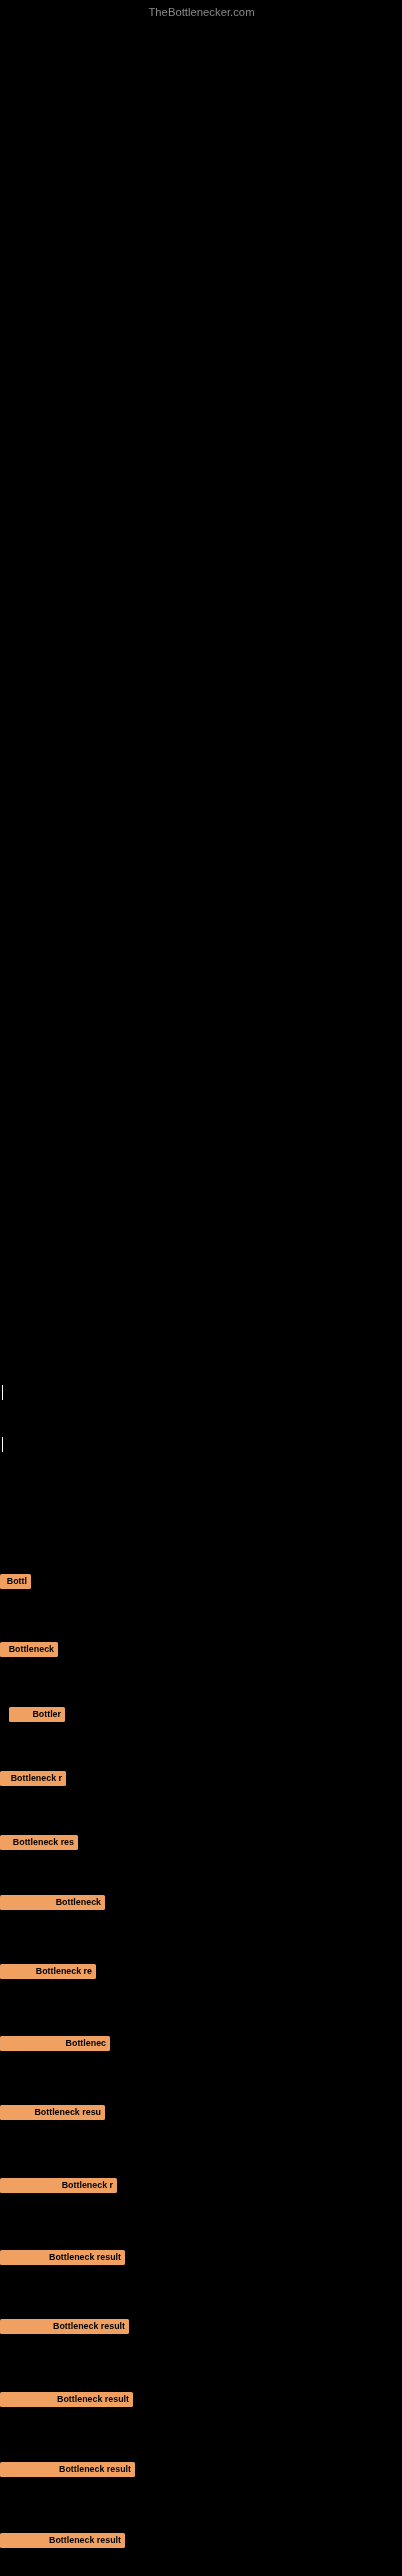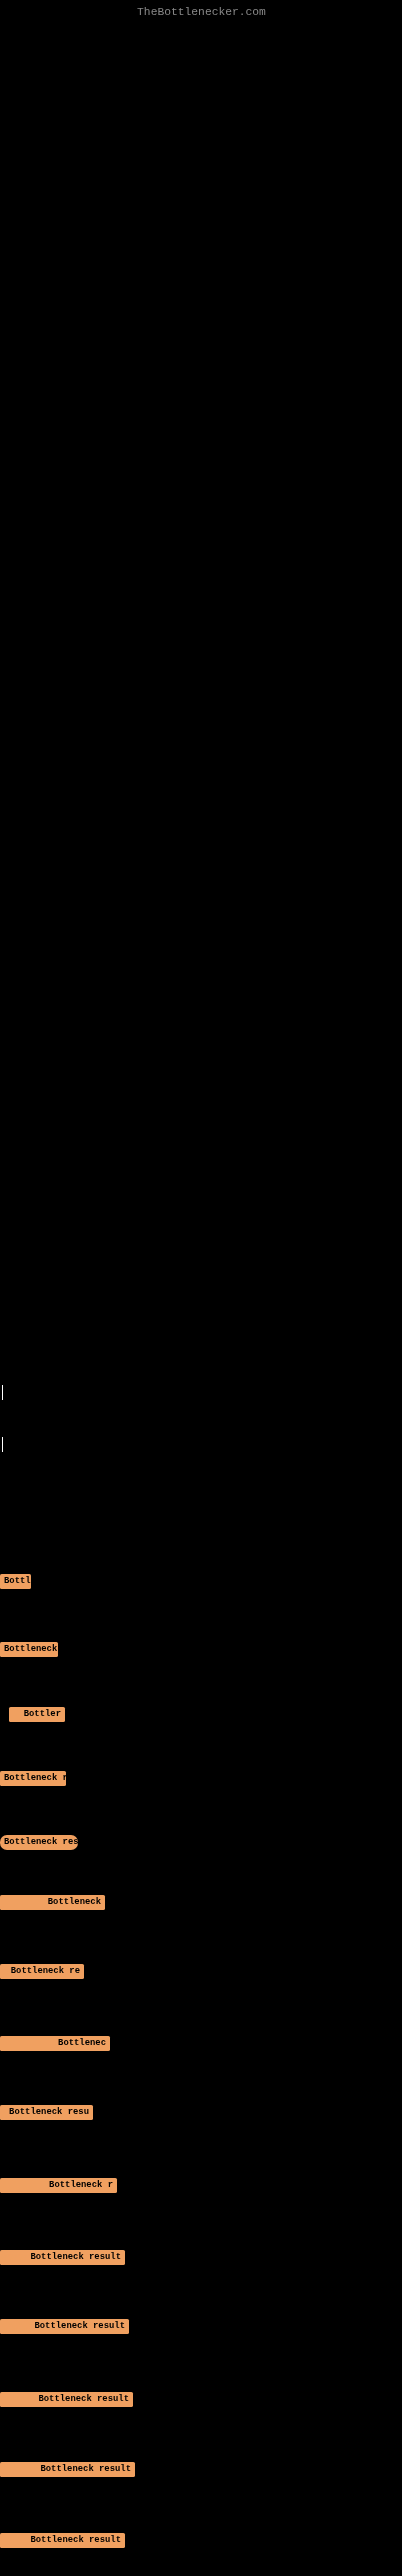--- a/index.html
+++ b/index.html
@@ -1,19 +1,18 @@
 <!DOCTYPE html>
 <html style="font-size:13px"><head>
   <meta charset="utf-8">
   <style>
     * {
       margin: 0;
       padding: 0;
       box-sizing: border-box;
-      font-family: Liberation Mono, monospace;
     }
 
     body {
       width: 403px;
       min-height: 2576px;
       background-color: #000000;
       font-family: Arial, sans-serif;
       position: relative;
     }
 
@@ -67,29 +66,29 @@
   <div class="cursor-line" style="top: 1437px;"></div>
 
   <div class="bottleneck-label" style="top: 1574px; left: 0px; width: 31px;">Bottl</div>
 
   <div class="bottleneck-label" style="top: 1642px; left: 0px; width: 58px;">Bottleneck</div>
 
   <div class="bottleneck-label" style="top: 1707px; left: 9px; width: 56px;">Bottler</div>
 
   <div class="bottleneck-label" style="top: 1771px; left: 0px; width: 66px;">Bottleneck r</div>
 
-  <div class="bottleneck-label" style="top: 1835px; left: 0px; width: 78px; border-radius: 7px;">Bottleneck res</div>
+  <div class="bottleneck-label" style="top: 1835px; left: 0px; width: 78px;">Bottleneck res</div>
 
   <div class="bottleneck-label" style="top: 1895px; left: 0px; width: 105px;">Bottleneck</div>
 
-  <div class="bottleneck-label" style="top: 1964px; left: 0px; width: 84px;">Bottleneck re</div>
+  <div class="bottleneck-label" style="top: 1964px; left: 0px; width: 96px;">Bottleneck re</div>
 
   <div class="bottleneck-label" style="top: 2036px; left: 0px; width: 110px;">Bottlenec</div>
 
-  <div class="bottleneck-label" style="top: 2105px; left: 0px; width: 93px;">Bottleneck resu</div>
+  <div class="bottleneck-label" style="top: 2105px; left: 0px; width: 105px;">Bottleneck resu</div>
 
   <div class="bottleneck-label" style="top: 2178px; left: 0px; width: 117px;">Bottleneck r</div>
 
   <div class="bottleneck-label" style="top: 2250px; left: 0px; width: 125px;">Bottleneck result</div>
 
   <div class="bottleneck-label" style="top: 2319px; left: 0px; width: 129px;">Bottleneck result</div>
 
   <div class="bottleneck-label" style="top: 2392px; left: 0px; width: 133px;">Bottleneck result</div>
 
   <div class="bottleneck-label" style="top: 2462px; left: 0px; width: 135px;">Bottleneck result</div>

